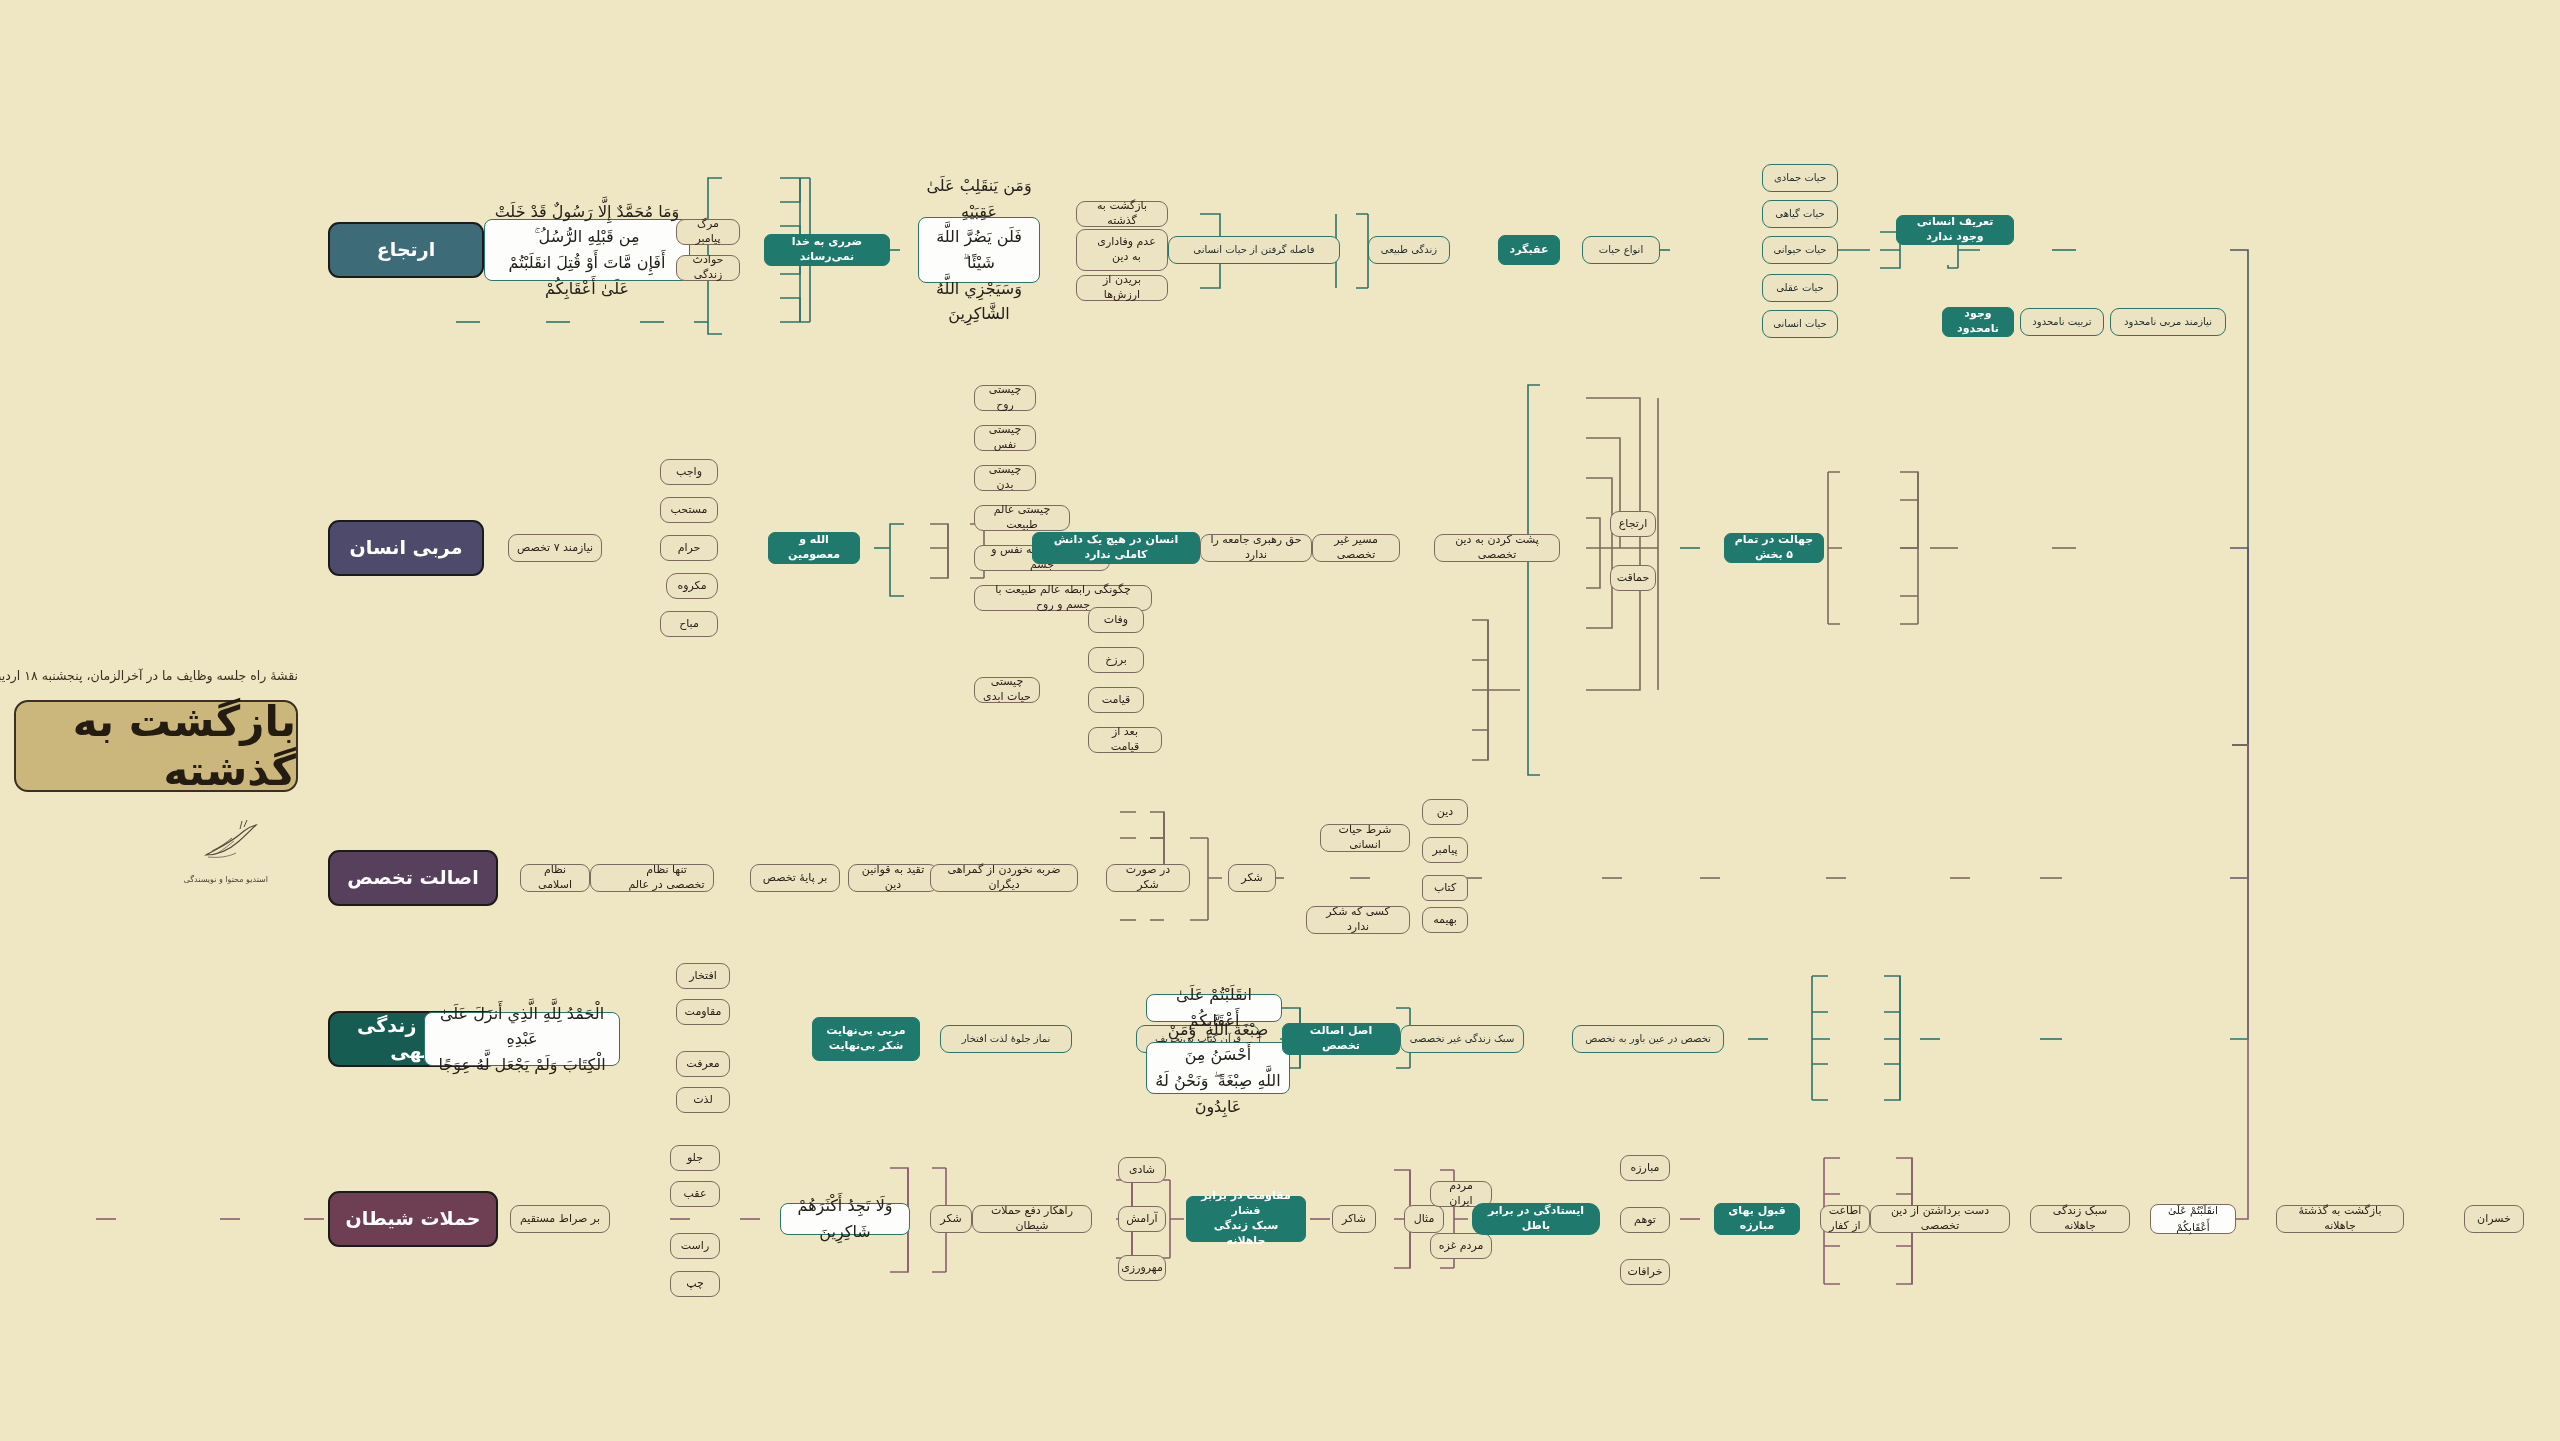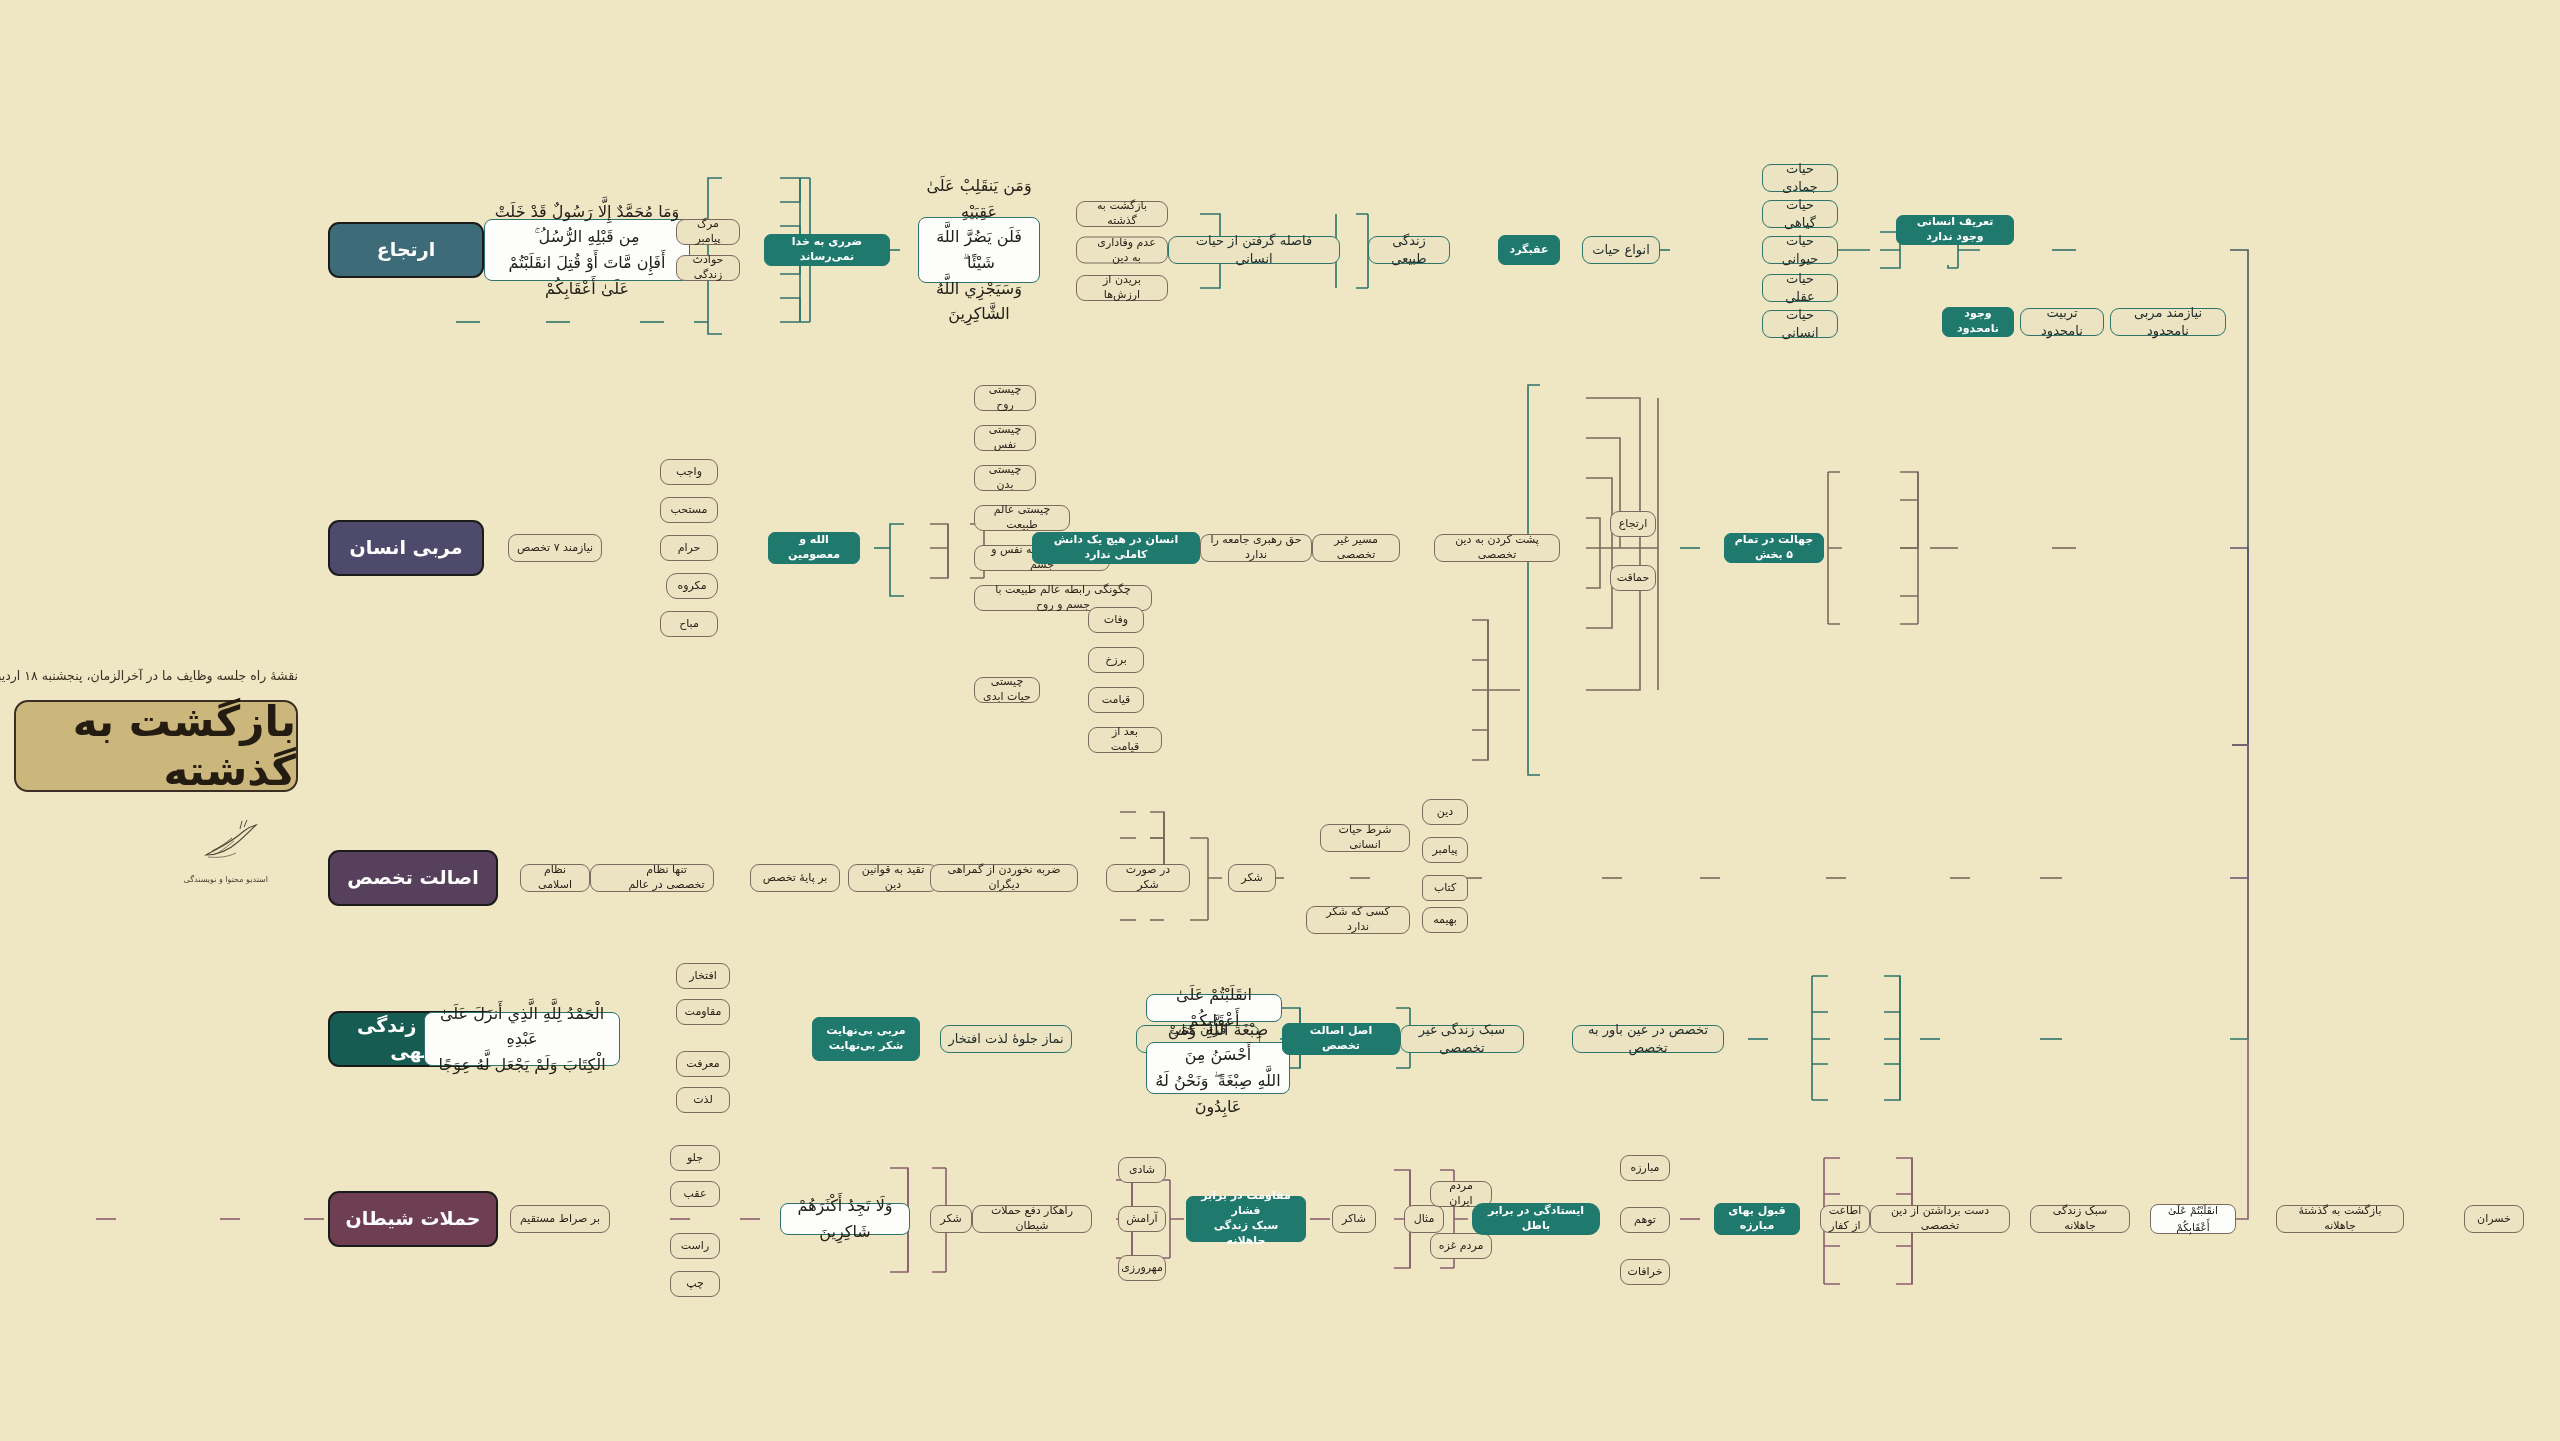--- a/index.html
+++ b/index.html
@@ -29,21 +29,21 @@
     background:#ece3c3;
     border:1.6px solid #7d6a5f;
     color:#2a2018;
     font-size:11px;
   }
   
   .n-greenline{
     background:#ece3c3;
     border:1.6px solid #2e7469;
     color:#1e2b27;
-    font-size:13px;
+    font-size:10px;
   }
   
   .n-quote{
     background:#fdfdfb;
     border:1.6px solid #2e7469;
     color:#23201a;
     font-size:16px;
     line-height:1.6;
     border-radius:8px;
   }
@@ -324,21 +324,21 @@
 
   <div class="node n-quote" style="right:1520px;top:250px;width:122px;height:66px;">
     <span>وَمَن يَنقَلِبْ عَلَىٰ عَقِبَيْهِ
 فَلَن يَضُرَّ اللَّهَ شَيْئًا ۗ
 وَسَيَجْزِي اللَّهُ الشَّاكِرِينَ</span>
   </div>
 
   <div class="node n-plain" style="right:1392px;top:214px;width:92px;height:26px;">
     <span>بازگشت به گذشته</span>
   </div>
-  <div class="node n-plain" style="right:1392px;top:250px;width:92px;height:27px;padding-left:16px;">
+  <div class="node n-plain" style="right:1392px;top:250px;width:92px;height:42px;padding-left:16px;">
     <span>عدم وفاداری به دین</span>
   </div>
   <div class="node n-plain" style="right:1392px;top:288px;width:92px;height:26px;">
     <span>بریدن از ارزش‌ها</span>
   </div>
 
   <div class="node n-teal" style="right:1000px;top:250px;width:62px;height:30px;">
     <span>عقبگرد</span>
   </div>
   <div class="node n-greenline" style="right:1110px;top:250px;width:82px;height:28px;">

